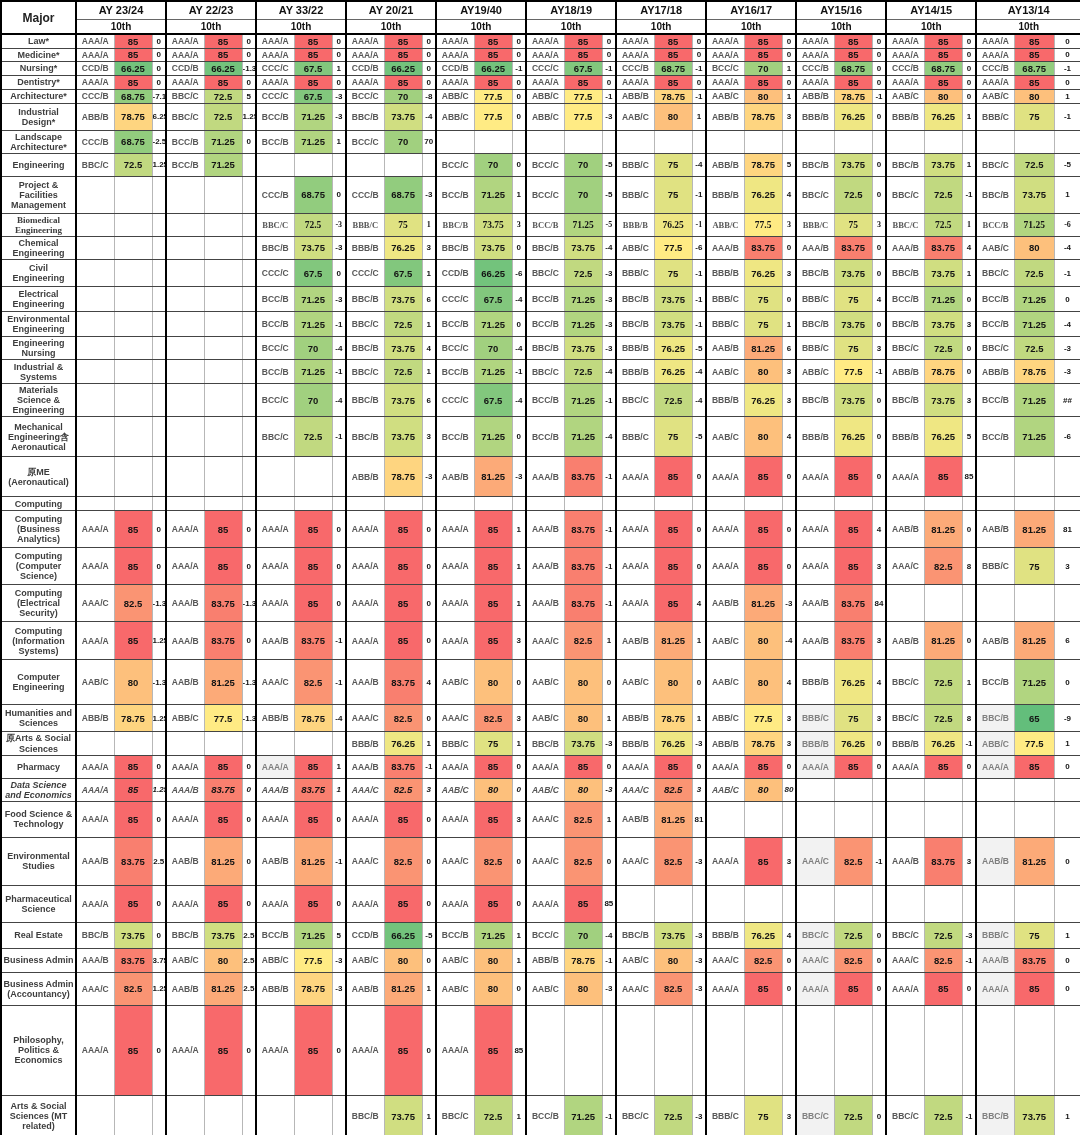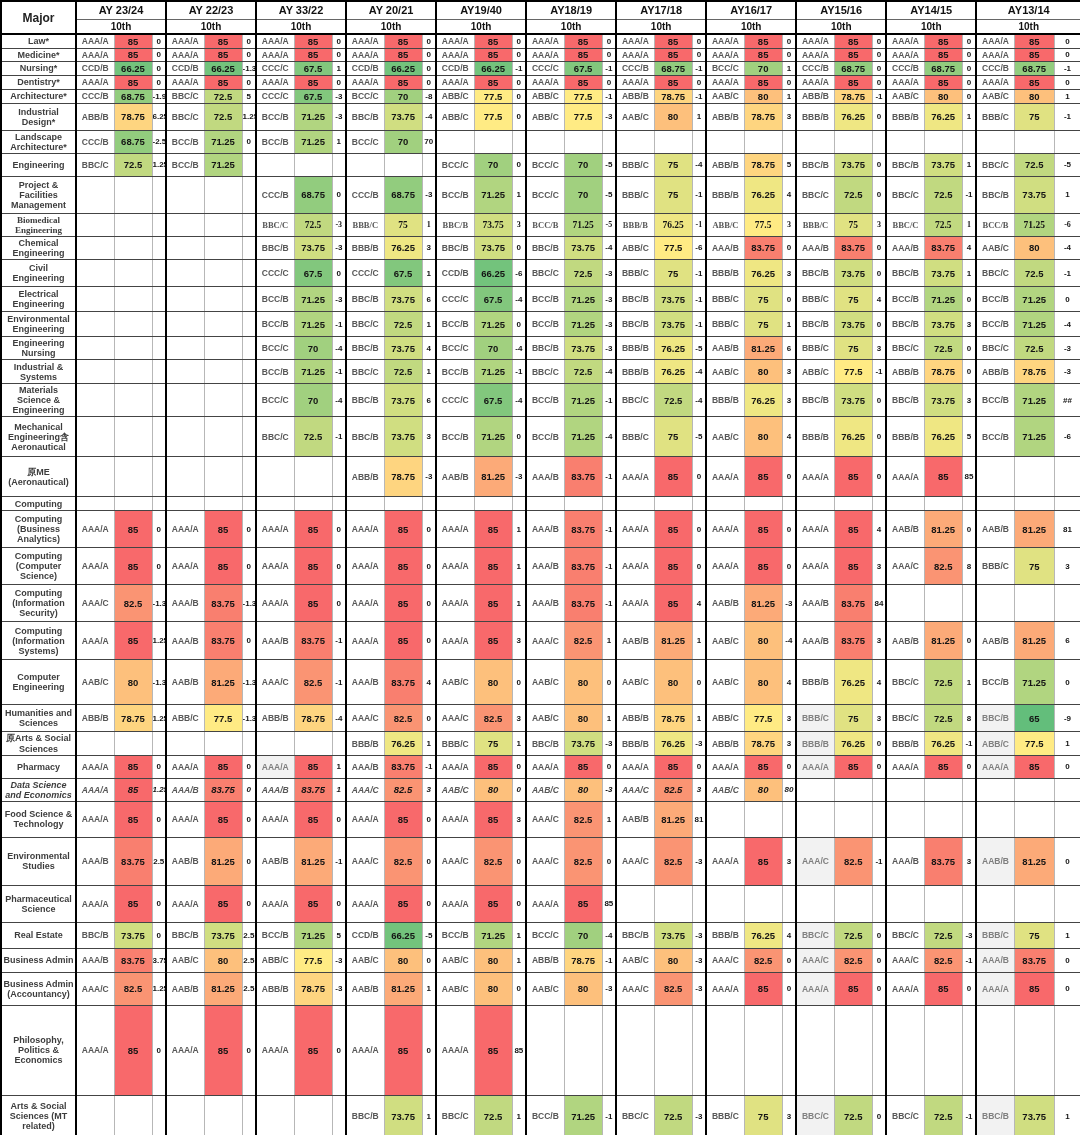--- a/index.html
+++ b/index.html
@@ -231,21 +231,21 @@
           <td class="g-val" style="background: rgb(248, 105, 107);">85</td>
           <td class="g-delta">0</td>
           <td class="g-grade">AAA/A</td>
           <td class="g-val" style="background: rgb(248, 105, 107);">85</td>
           <td class="g-delta lastcol">0</td>
         </tr>
         <tr style="height: 14px;">
           <th class="rowlabel">Architecture*</th>
           <td class="g-grade">CCC/B</td>
           <td class="g-val" style="background: rgb(146, 204, 126);">68.75</td>
-          <td class="g-delta">-1.9</td>
+          <td class="g-delta">-7.1</td>
           <td class="g-grade">BBC/C</td>
           <td class="g-val" style="background: rgb(193, 217, 128);">72.5</td>
           <td class="g-delta">5</td>
           <td class="g-grade">CCC/C</td>
           <td class="g-val" style="background: rgb(130, 199, 125);">67.5</td>
           <td class="g-delta">-3</td>
           <td class="g-grade">BCC/C</td>
           <td class="g-val" style="background: rgb(161, 208, 127);">70</td>
           <td class="g-delta">-8</td>
           <td class="g-grade">ABB/C</td>
@@ -876,21 +876,21 @@
           <td class="g-val" style="background: rgb(248, 105, 107);">85</td>
           <td class="g-delta">3</td>
           <td class="g-grade">AAA/C</td>
           <td class="g-val" style="background: rgb(250, 148, 115);">82.5</td>
           <td class="g-delta">8</td>
           <td class="g-grade">BBB/C</td>
           <td class="g-val" style="background: rgb(224, 226, 130);">75</td>
           <td class="g-delta lastcol">3</td>
         </tr>
         <tr style="height: 37px;">
-          <th class="rowlabel">Computing (Information Security)</th>
+          <th class="rowlabel">Computing (Electrical Security)</th>
           <td class="g-grade">AAA/C</td>
           <td class="g-val" style="background: rgb(250, 148, 115);">82.5</td>
           <td class="g-delta">-1.3</td>
           <td class="g-grade">AAA/B</td>
           <td class="g-val" style="background: rgb(249, 127, 111);">83.75</td>
           <td class="g-delta">-1.3</td>
           <td class="g-grade">AAA/A</td>
           <td class="g-val" style="background: rgb(248, 105, 107);">85</td>
           <td class="g-delta">0</td>
           <td class="g-grade">AAA/A</td>

